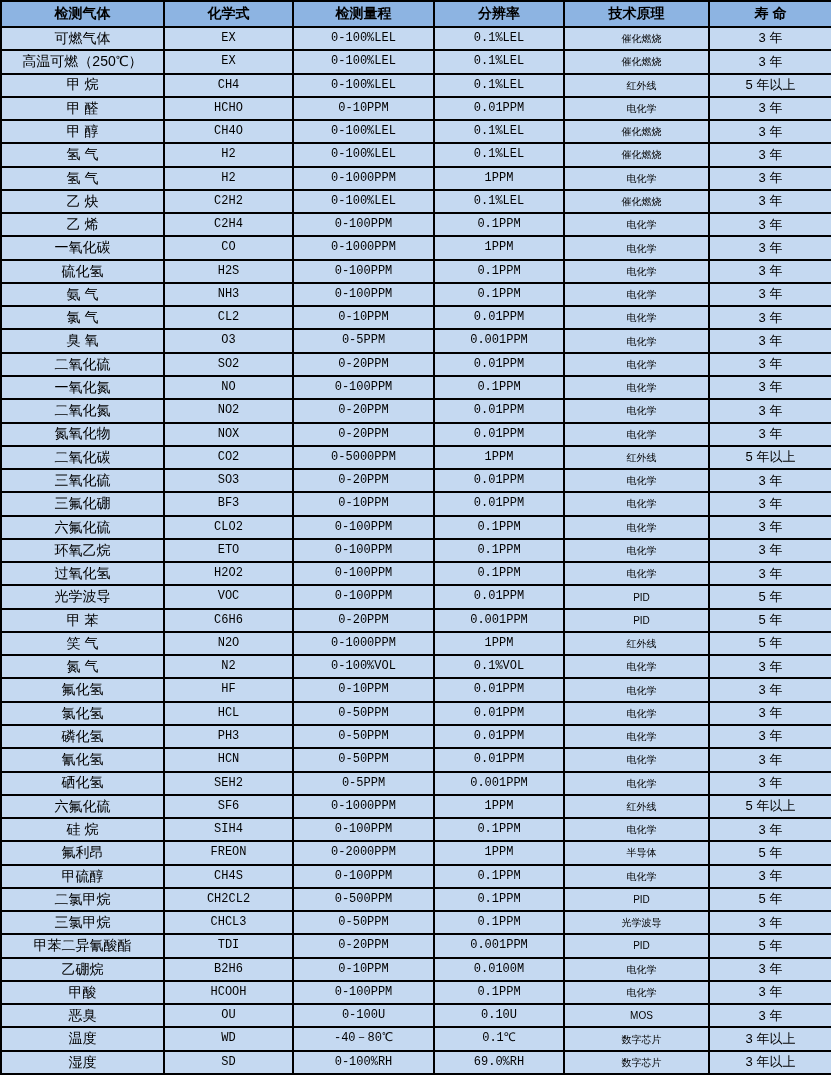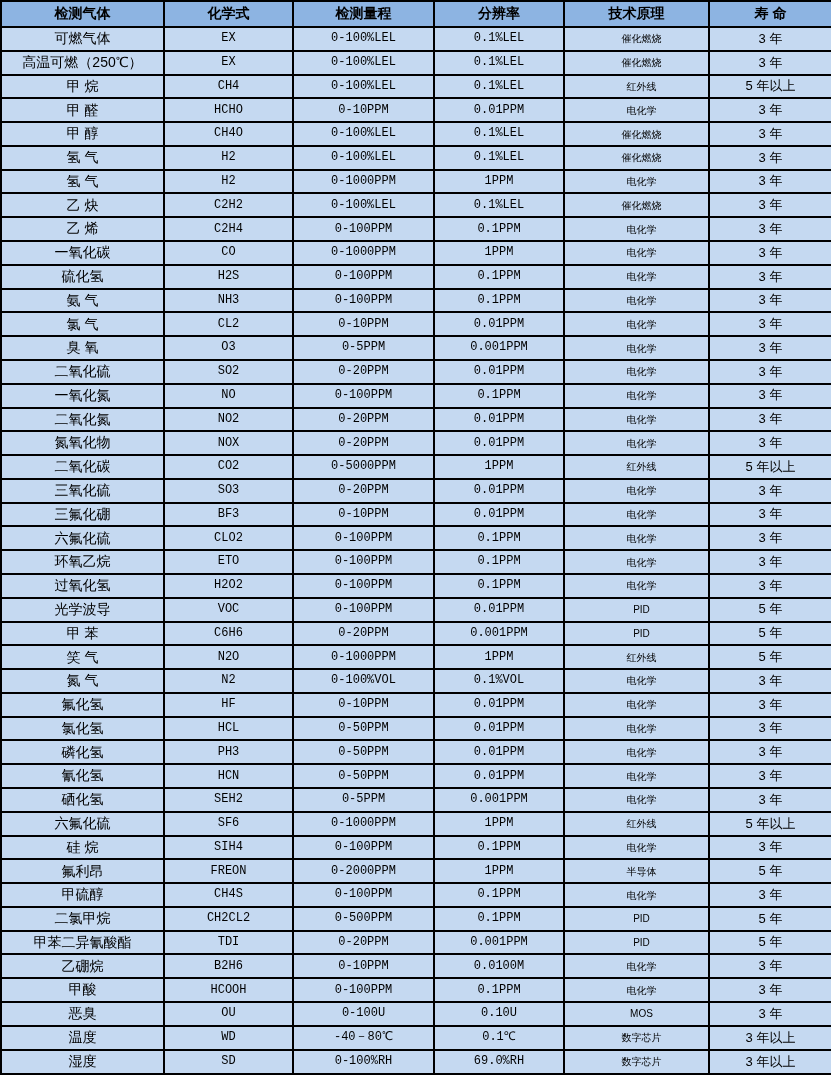--- a/index.html
+++ b/index.html
@@ -380,20 +380,28 @@
         </tr>
         <tr>
           <td class="col-0">二氯甲烷</td>
           <td class="col-1">CH2CL2</td>
           <td class="col-2">0-500PPM</td>
           <td class="col-3">0.1PPM</td>
           <td class="col-4">PID</td>
           <td class="col-5">5 年</td>
         </tr>
         <tr>
+          <td class="col-0">三氯甲烷</td>
+          <td class="col-1">CHCL3</td>
+          <td class="col-2">0-50PPM</td>
+          <td class="col-3">0.1PPM</td>
+          <td class="col-4">光学波导</td>
+          <td class="col-5">3 年</td>
+        </tr>
+        <tr>
           <td class="col-0">甲苯二异氰酸酯</td>
           <td class="col-1">TDI</td>
           <td class="col-2">0-20PPM</td>
           <td class="col-3">0.001PPM</td>
           <td class="col-4">PID</td>
           <td class="col-5">5 年</td>
         </tr>
         <tr>
           <td class="col-0">乙硼烷</td>
           <td class="col-1">B2H6</td>

